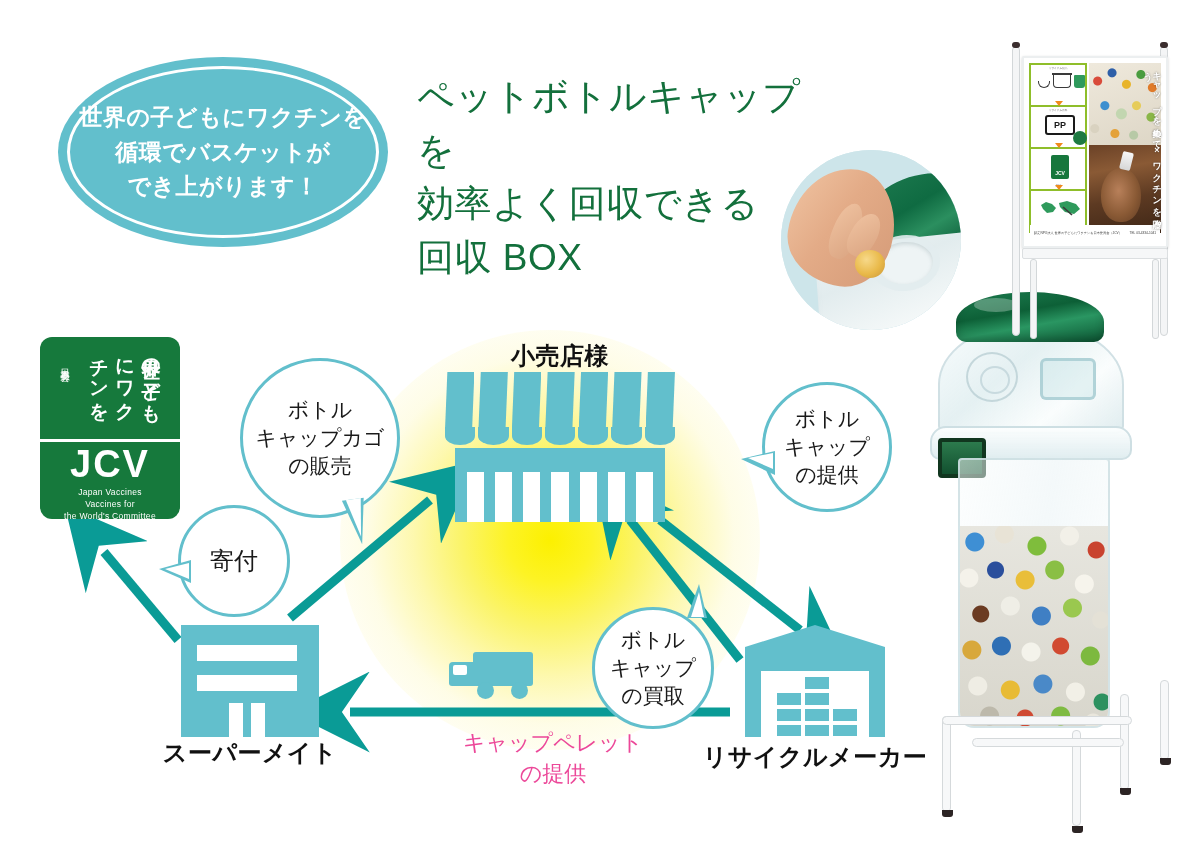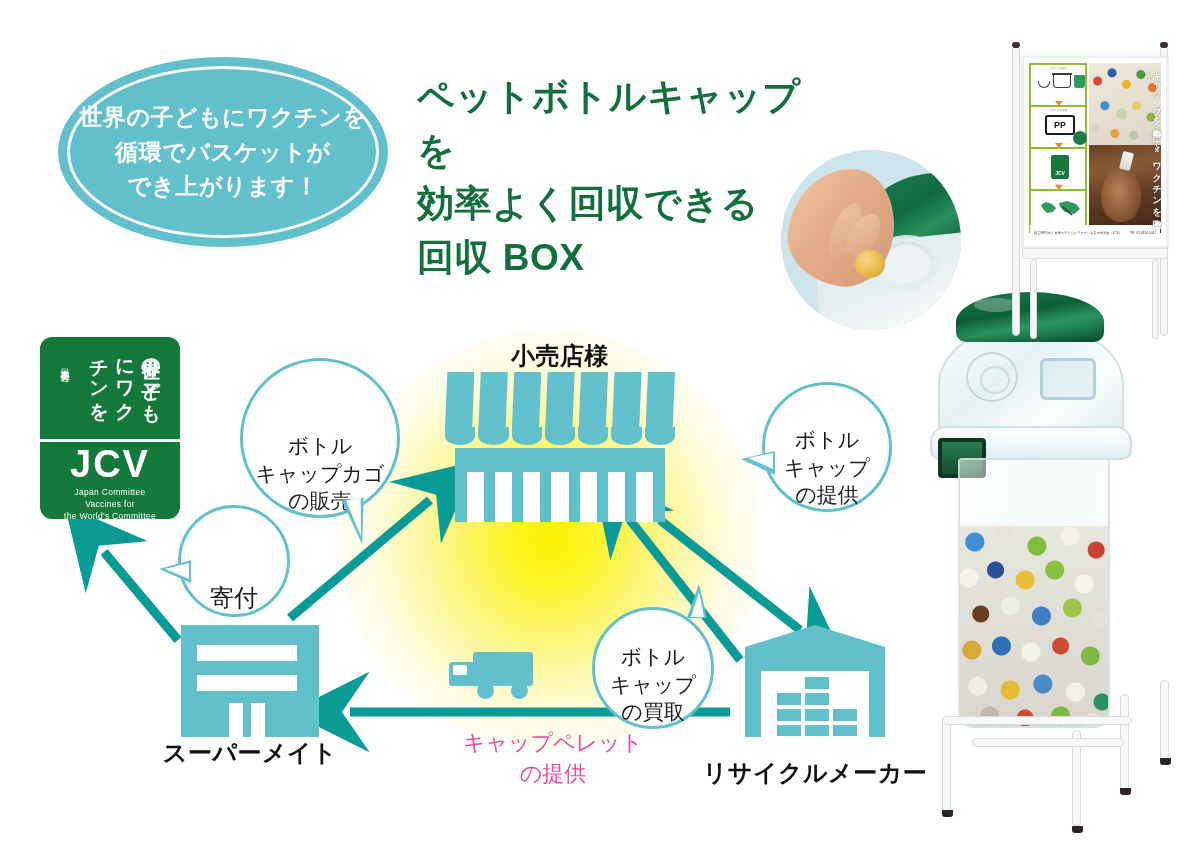--- a/index.html
+++ b/index.html
@@ -36,21 +36,21 @@
   .oval-badge .ob-text {
     position: absolute; left: 0; top: 0; width: 100%; height: 100%;
     display: flex; flex-direction: column; align-items: center; justify-content: center;
     color: #ffffff; font-size: 23px; font-weight: bold; line-height: 1.5;
     letter-spacing: 0.5px;
   }
 
   
   .headline {
     position: absolute; left: 417px; top: 70px; width: 420px;
-    color: #13703c; font-size: 37px; font-weight: bold; line-height: 1.45;
+    color: #13703c; font-size: 37px; font-weight: normal; line-height: 1.45;
     letter-spacing: 0.5px;
     z-index: 4;
   }
 
   
   .hand-photo {
     position: absolute; left: 781px; top: 150px; width: 180px; height: 180px;
     border-radius: 50%; overflow: hidden; z-index: 5;
     background: #cfe6ea;
   }
@@ -372,21 +372,21 @@
     color: #ffffff; font-size: 9.5px; letter-spacing: 1px;
   }
   .jcv-bottom { position: absolute; left: 0; top: 105px; width: 100%; height: 77px; text-align: center; }
   .jcv-mark { color: #ffffff; font-size: 38px; font-weight: bold; letter-spacing: 2px; line-height: 1.1; margin-top: 2px; }
   .jcv-en { color: #ffffff; font-size: 8.5px; line-height: 1.45; letter-spacing: 0.3px; }
 
   
   .bubble {
     position: absolute; background: #ffffff; border: 3px solid #62bfcc;
     border-radius: 50%; z-index: 6;
-    display: flex; flex-direction: column; align-items: center; justify-content: flex-end;
+    display: flex; flex-direction: column; align-items: center; justify-content: center;
     color: #1a1a1a; line-height: 1.32; text-align: center;
   }
   .bubble .tail {
     position: absolute; width: 0; height: 0;
   }
   .b-sell { left: 240px; top: 358px; width: 160px; height: 160px; font-size: 21px; }
   .b-sell .tail {
     left: 102px; top: 138px;
     border-left: 14px solid transparent; border-right: 8px solid transparent;
     border-top: 46px solid #62bfcc;
@@ -574,21 +574,21 @@
   </div>
 
   <div class="jcv">
     <div class="jcv-top">
       <div class="jcv-vtext">世界の子どもにワクチンを</div>
       <div class="jcv-vsub">日本委員会</div>
     </div>
     <div class="jcv-div"></div>
     <div class="jcv-bottom">
       <div class="jcv-mark">JCV</div>
-      <div class="jcv-en">Japan Committee</div>
+      <div class="jcv-en">Japan Vaccines</div>
       <div class="jcv-en">Vaccines for</div>
       <div class="jcv-en">the World's Committee</div>
     </div>
   </div>
 
   <div class="node" style="left:440px;top:340px;width:240px;">
     <div class="node-label">小売店様</div>
     <div class="shop-icon">
       <div class="shop-awning">
         <div class="shop-stripe"></div>
@@ -640,21 +640,21 @@
       <div class="wh-box" style="left:60px;top:52px;width:24px;height:12px;"></div>
       <div class="wh-box" style="left:32px;top:68px;width:24px;height:12px;"></div>
       <div class="wh-box" style="left:60px;top:68px;width:24px;height:12px;"></div>
       <div class="wh-box" style="left:32px;top:84px;width:24px;height:12px;"></div>
       <div class="wh-box" style="left:60px;top:84px;width:24px;height:12px;"></div>
       <div class="wh-box" style="left:88px;top:84px;width:24px;height:12px;"></div>
       <div class="wh-box" style="left:32px;top:100px;width:24px;height:11px;"></div>
       <div class="wh-box" style="left:60px;top:100px;width:24px;height:11px;"></div>
       <div class="wh-box" style="left:88px;top:100px;width:24px;height:11px;"></div>
     </div>
-    <div class="node-label" style="margin-top:20px;">リサイクルメーカー</div>
+    <div class="node-label" style="margin-top:4px;">リサイクルメーカー</div>
   </div>
 
   <div class="truck-icon">
     <div class="tr-body"></div>
     <div class="tr-cab"></div>
     <div class="tr-win"></div>
     <div class="tr-wheel" style="left:30px;"></div>
     <div class="tr-wheel" style="left:64px;"></div>
   </div>
 

